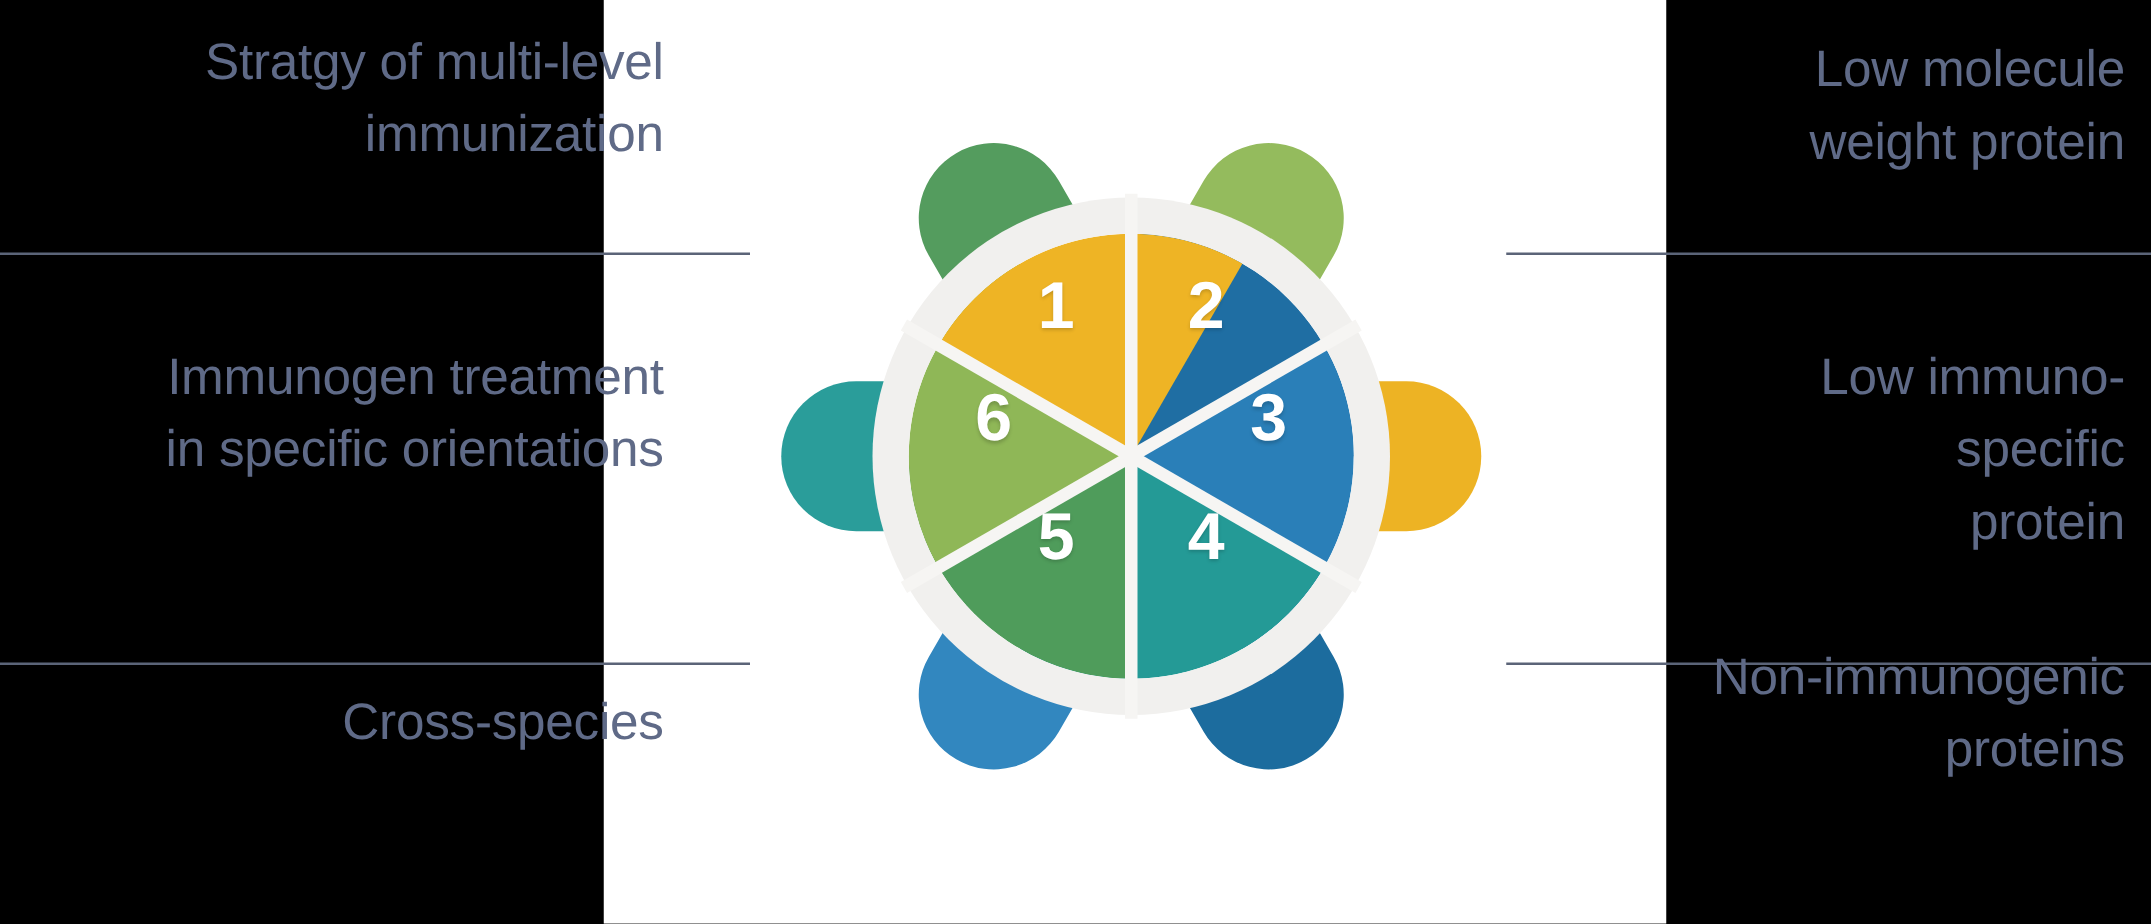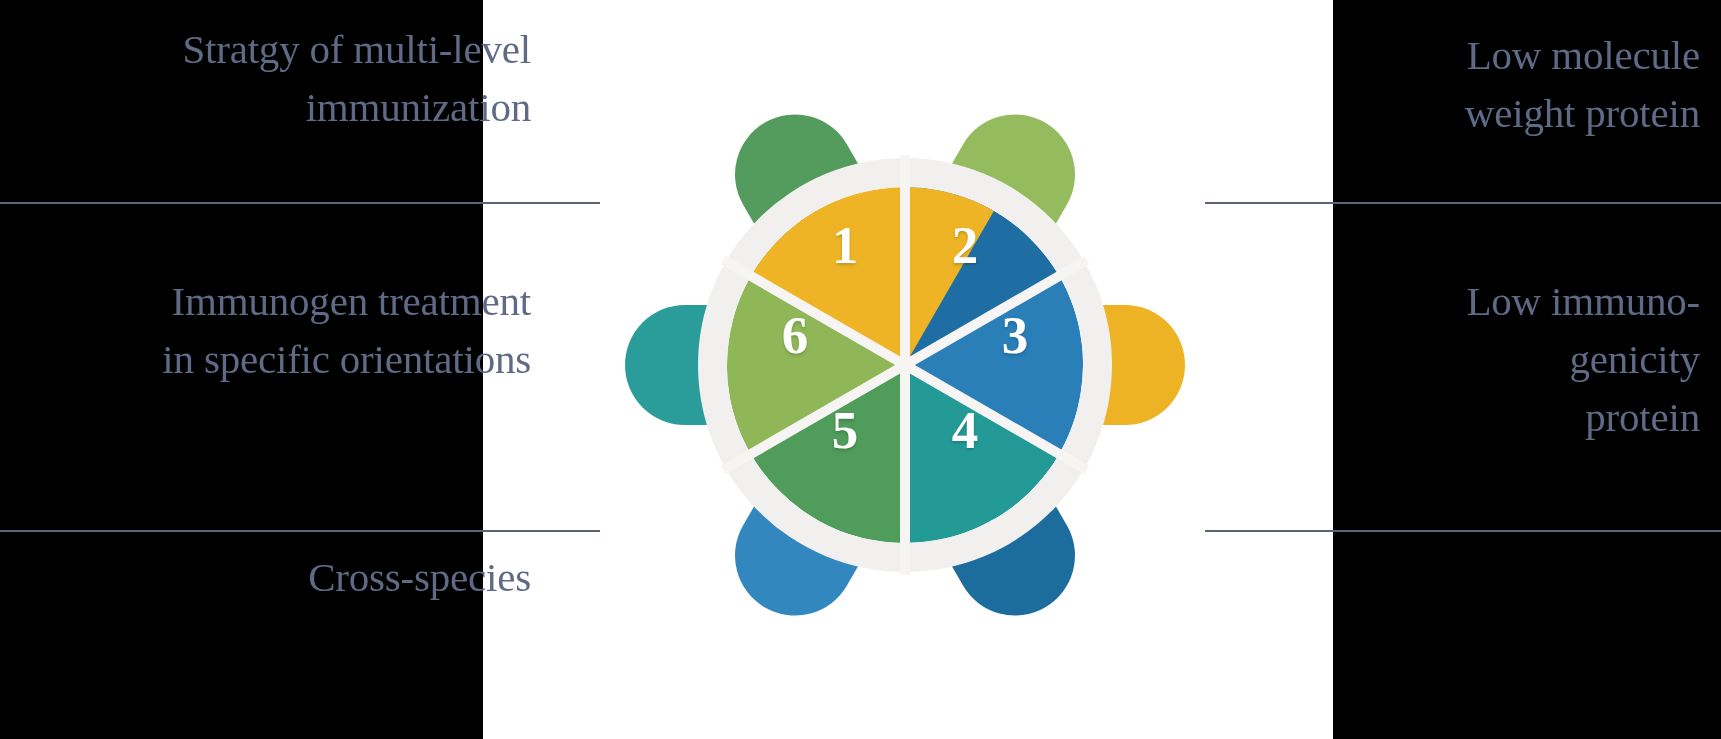--- a/index.html
+++ b/index.html
@@ -5,21 +5,21 @@
   html, body {
     margin: 0;
     padding: 0;
     background: #000000;
   }
   #stage {
     position: relative;
     width: 1721px;
     height: 739px;
     overflow: hidden;
-    font-family: Liberation Serif, serif;
+    font-family: Liberation Sans, sans-serif;
   }
   
   #white-panel {
     position: absolute;
     left: 483px;
     top: 0;
     width: 850px;
     height: 739px;
     background: #ffffff;
   }
@@ -170,22 +170,24 @@
   <div class="divider right" id="div-r2"></div>
 
   <div class="side-label left" id="label-1">Stratgy of multi-level
 immunization</div>
   <div class="side-label left" id="label-6">Immunogen treatment
 in specific orientations</div>
   <div class="side-label left" id="label-5">Cross-species</div>
   <div class="side-label right" id="label-2">Low molecule
 weight protein</div>
   <div class="side-label right" id="label-3">Low immuno-
-genicity
+specific
 protein</div>
+  <div class="side-label right" id="label-4">Non-immunogenic
+proteins</div>
 
   <div id="wheel-wrap">
 
     <div class="petal" style="transform: rotate(-30deg); background: rgb(28, 108, 158);">
       <div class="petal-icon" style="transform: rotate(30deg);">
         <svg width="76" height="76" viewBox="0 0 64 64">
           <g fill="none" stroke="#ffffff" stroke-width="4">
             <circle cx="29" cy="35" r="20"></circle>
             <circle cx="29" cy="35" r="12"></circle>
           </g>

